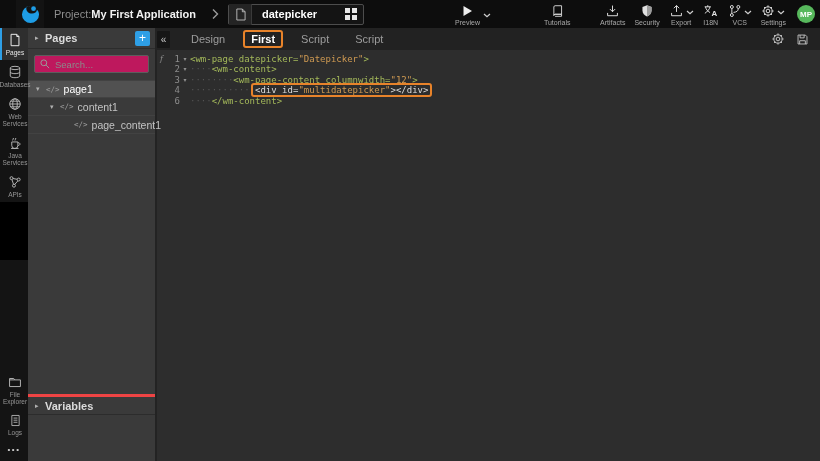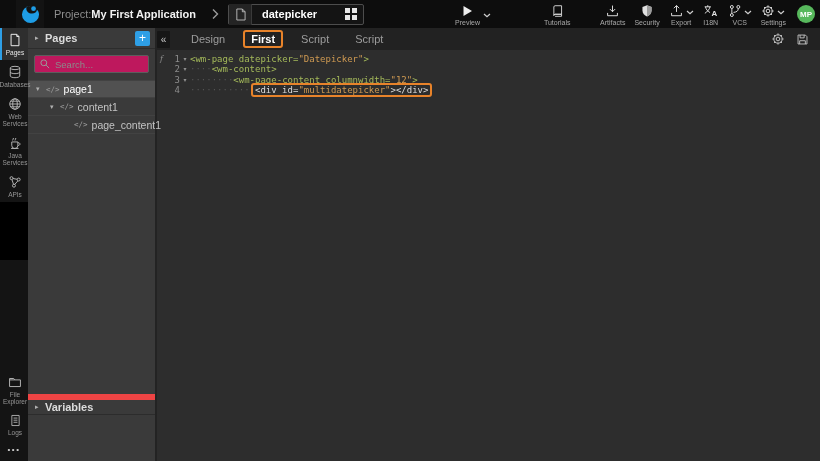--- a/index.html
+++ b/index.html
@@ -42,21 +42,21 @@
   .sb-item.active svg { color:#f0f0f0; }
   .sb-black { height:58px; background:#000; }
   .sb-spacer { flex:1; }
   .sb-dots { color:#cfcfcf; font-size:8px; letter-spacing:1.5px; text-align:center; padding:5px 0 7px; cursor:pointer; }
 
   
   .panel { position:absolute; top:28px; left:28px; width:129px; height:433px; background:#3a3a3a;
     border-right:2px solid #232323; display:flex; flex-direction:column; z-index:4; }
   .p-row { display:flex; align-items:center; height:21px; padding:0 5px 0 7px;
     border-bottom:1px solid #2c2c2c; flex:none; }
-  .p-row.bt { border-top:6px solid #ef4444; }
+  .p-row.bt { border-top:3px solid #ef4444; }
   .tri { font-size:7px; color:#b0b0b0; width:10px; flex:none; }
   .ttl { font-weight:bold; color:#dcdcdc; font-size:11px; }
   .addbtn { margin-left:auto; width:15px; height:15px; background:#2e9fe6; color:#fff; border-radius:2px;
     display:flex; align-items:center; justify-content:center; font-size:12px; line-height:1; cursor:pointer; }
   .search-wrap { padding:6px 6px 7px; flex:none; }
   .search { display:flex; align-items:center; gap:5px; height:16px; background:#be185d;
     border:1px solid #5d5d5d; border-radius:2px; padding:8px 5px; }
   .search input { flex:1; min-width:0; background:transparent; border:none; outline:none;
     font-size:9.5px; color:#cfcfcf; font-family:"Liberation Sans",sans-serif; }
   .search input::placeholder { color:#8b8b8b; }
@@ -406,16 +406,17 @@
             </svg>
         </span>
       </span>
     </div>
     <div class="ecode" id="codeBox">
       <span class="fmark">f</span>
     <div class="cline"><span class="gut">1</span><span class="fold">▾</span><span><span class="c-tag">&lt;wm-page </span><span class="c-attr">datepicker</span><span class="c-op">=</span><span class="c-val">"Datepicker"</span><span class="c-tag">&gt;</span></span></div>
         <div class="cline"><span class="gut">2</span><span class="fold">▾</span><span class="c-ws">····</span><span><span class="c-tag">&lt;wm-content&gt;</span></span></div>
         <div class="cline"><span class="gut">3</span><span class="fold">▾</span><span class="c-ws">········</span><span><span class="c-tag">&lt;wm-page-content </span><span class="c-attr">columnwidth</span><span class="c-op">=</span><span class="c-val">"12"</span><span class="c-tag">&gt;</span></span></div>
         <div class="cline"><span class="gut">4</span><span class="fold"></span><span class="c-ws">············</span><span class="hl-ring"><span class="c-plain">&lt;div id=</span><span class="c-val">"multidatepicker"</span><span class="c-plain">&gt;&lt;/div&gt;</span></span></div>
+        <div class="cline"><span class="gut">6</span><span class="fold"></span><span class="c-ws">····</span><span><span class="c-tag">&lt;/wm-content&gt;</span></span></div>
       </div>
   </main>
 
 </div>
 
 </body></html>

